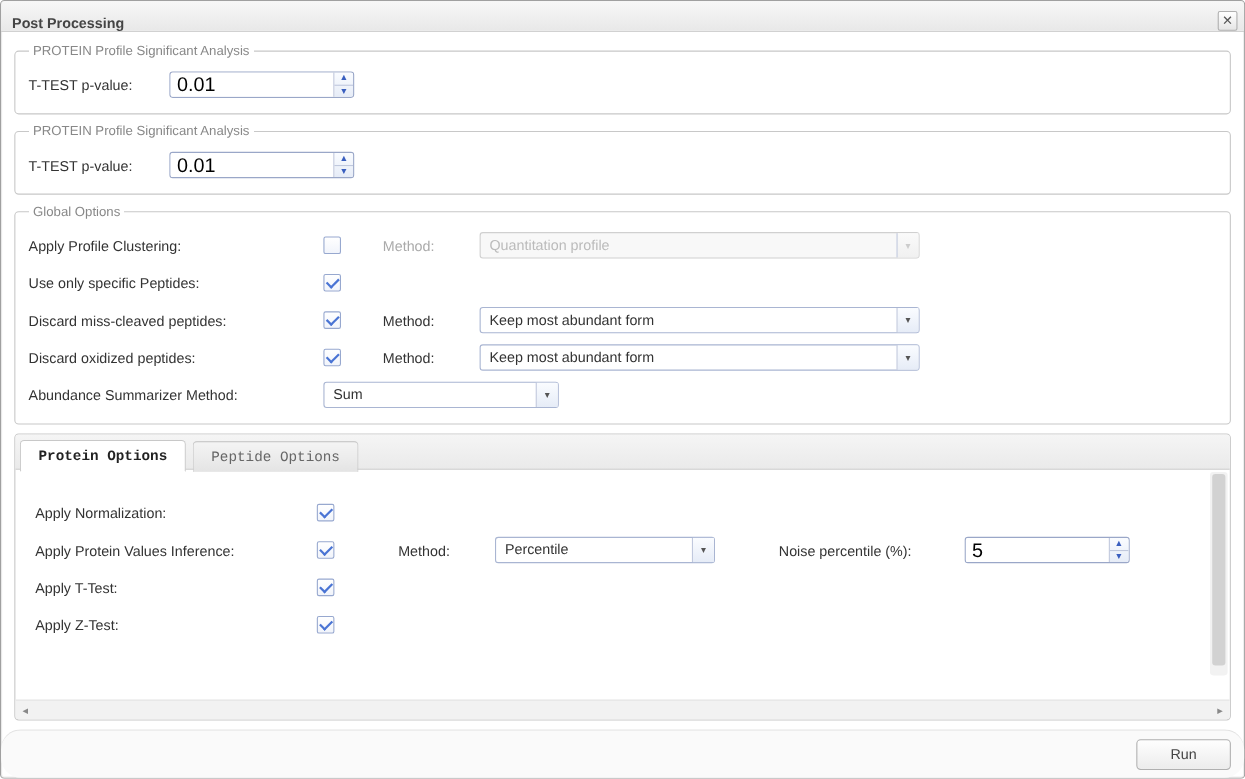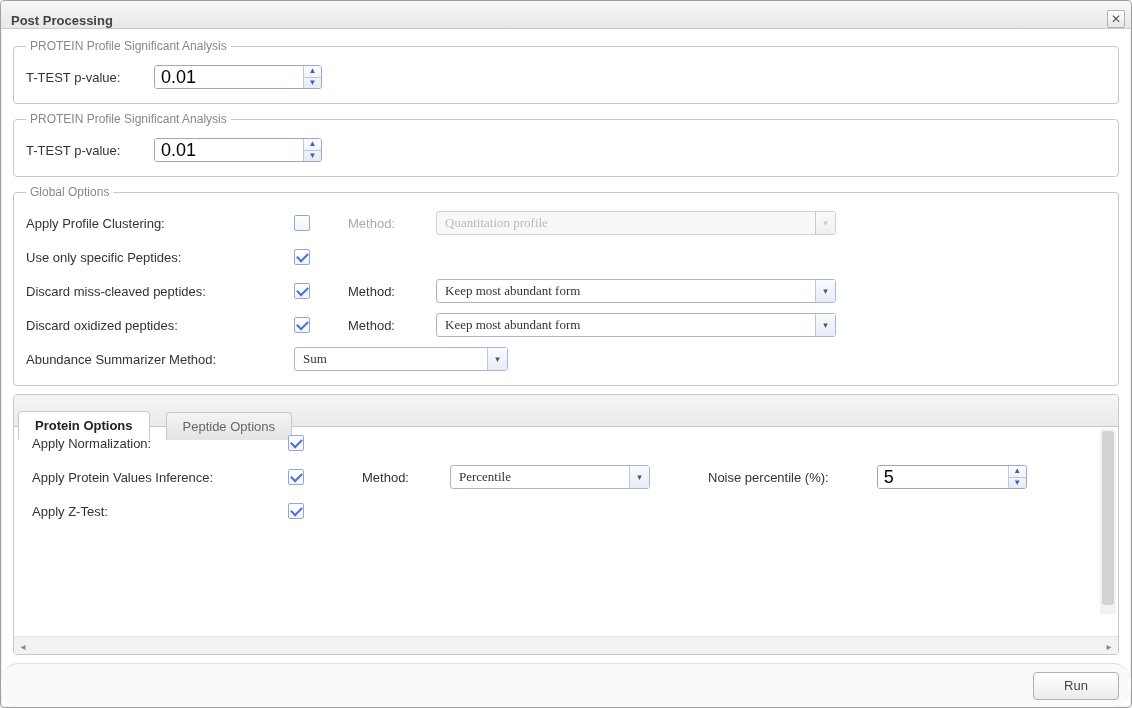--- a/index.html
+++ b/index.html
@@ -127,21 +127,20 @@
     height: 24px;
     background: #fff;
     align-items: stretch;
     cursor: pointer;
   }
   .select .sel-text {
     padding: 3px 8px;
     flex: 1;
     white-space: nowrap;
     overflow: hidden;
-    font-family: Liberation Serif, serif;
   }
   .select .sel-btn {
     width: 20px;
     border-left: 1px solid #c0c8dd;
     background: linear-gradient(#fafcff,#e6ecf7);
     display:flex; align-items:center; justify-content:center;
     font-size: 9px; color:#555;
   }
   .select.disabled { border-color: #d0d0d0; background:#f8f8f8; color:#bbb; cursor:default;}
   .select.disabled .sel-btn { color:#ccc; background: linear-gradient(#fafafa,#f0f0f0); }
@@ -165,42 +164,43 @@
     height: 32px;
   }
   .tab {
     padding: 6px 16px;
     border: 1px solid #c8c8c8;
     border-bottom: none;
     background: linear-gradient(#f4f4f4,#e4e4e4);
     color: #666;
     border-top-left-radius: 4px;
     border-top-right-radius: 4px;
-    margin-right: 16px;
+    margin-right: 6px;
     cursor: pointer;
     position: relative;
-    top: 14px;
+    top: 3px;
+    font-family: Liberation Mono, monospace;
   }
   .tab.active {
     background: #fff;
     color: #222;
     font-weight: bold;
     border-bottom: 1px solid #fff;
   }
   .tab-content {
     flex: 1;
     position: relative;
     display: flex;
     flex-direction: column;
     min-height: 0;
   }
   .tab-scroll {
     flex: 1;
     overflow: hidden;
-    padding: 2px 18px 10px 18px;
+    padding: 25px 18px 10px 18px;
     position: relative;
   }
   .tab-scroll .row .lbl { width: 248px; }
 
   .vscroll {
     position: absolute;
     right: 2px; top: 2px; bottom: 22px;
     width: 16px;
     background: #f2f2f2;
     border-radius: 3px;
@@ -360,20 +360,24 @@
             <div class="spinner" style="margin-left:40px">
               <input style="width: 130px;" value="5">
               <div class="spin-btns">
                 <div>▲</div>
                 <div>▼</div>
               </div>
             </div>
           </div>
 
 
+          <div class="row">
+            <span class="lbl">Apply T-Test:</span>
+            <span class="checkbox checked"></span>
+          </div>
 
           <div class="row">
             <span class="lbl">Apply Z-Test:</span>
             <span class="checkbox checked"></span>
           </div>
 
           <div class="vscroll">
             <div class="thumb"></div>
           </div>
         </div>

